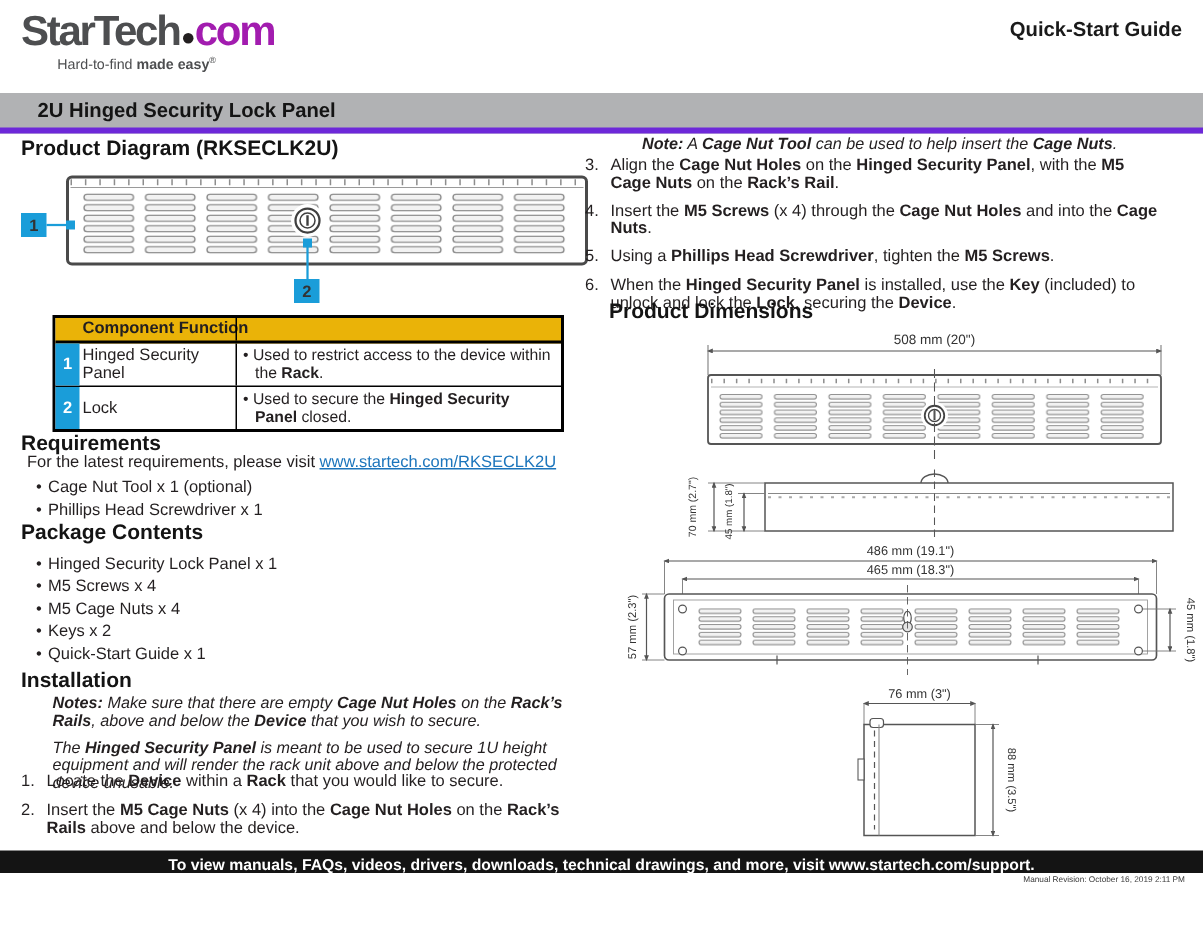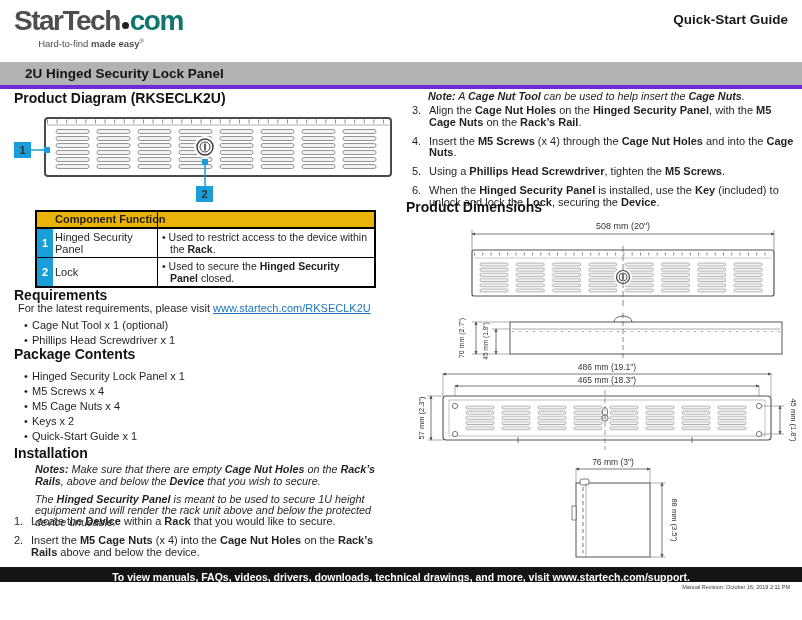--- a/index.html
+++ b/index.html
@@ -6,21 +6,21 @@
   body{width:802px;height:620px;background:#fff;position:relative;overflow:hidden;
        font-family:"Liberation Sans",sans-serif;color:#231f20;}
   .abs{position:absolute;}
   .b{font-weight:700;}
   .i{font-style:italic;}
   .bi{font-weight:700;font-style:italic;}
   .link{color:#1c75bc;text-decoration:underline;}
   
   #logo{left:14px;top:6px;}
   .logo-line{font-size:28px;font-weight:700;letter-spacing:-1.5px;color:#4d4e50;line-height:30px;}
-  .logo-com{color:#0f766e;}
+  .logo-com{color:#a21caf;}
   .logo-dot{display:inline-block;width:7px;height:7px;border-radius:50%;background:#231f20;margin:0 1px 1px 2px;}
   #tagline{left:14px;top:38px;width:130px;text-align:right;font-size:9.5px;color:#4d4e50;}
   #tagline .sup{font-size:6px;vertical-align:super;}
   #doc-type{right:14px;top:12px;font-size:13.5px;font-weight:700;color:#1a1a1a;}
   
   #banner{left:0;top:62px;width:802px;height:23px;background:#b1b2b4;border-bottom:4px solid #6d28d9;}
   #banner span{display:block;margin-left:25px;line-height:23px;font-size:13.5px;font-weight:700;color:#141414;}
   
   .h1{font-size:14px;font-weight:700;color:#141414;}
   #pd-heading{left:14px;top:90px;}
@@ -35,21 +35,21 @@
   .blist .blt{display:inline-block;width:8px;text-align:left;}
   #req-list{left:24px;top:318px;}
   #pkg-list{left:24px;top:369px;}
   
   .note{margin:0 0 6px 0;font-size:10.8px;line-height:11.8px;}
   #inst-notes{left:35px;top:464px;width:348px;}
   #note-right{left:428px;top:91px;width:356px;}
   .step{margin:0 0 7px 0;font-size:11px;line-height:11.8px;padding-left:17px;text-indent:-17px;}
   .step .num{display:inline-block;width:17px;text-indent:0;}
   #inst-steps{left:14px;top:516px;width:372px;}
-  #steps-right{left:412px;top:105px;width:384px;}
+  #steps-right{left:390px;top:105px;width:384px;}
   
   #comp-table{left:35px;top:210px;width:337px;border:2px solid #000;}
   .t-header{display:grid;grid-template-columns:120px 1fr;background:#eab308;border-bottom:2px solid #000;}
   .t-header .hcell{padding-left:18px;line-height:15px;font-size:11px;font-weight:700;white-space:nowrap;}
   .t-header .hpad{border-left:1px solid #000;}
   .t-row{display:grid;grid-template-columns:16px 104px 1fr;min-height:25px;}
   .t-row + .t-row{border-top:1px solid #000;}
   .t-num{background:#1a9dd9;color:#fff;font-weight:700;font-size:11px;display:flex;align-items:center;justify-content:center;}
   .t-comp{font-size:11px;display:flex;align-items:center;padding-left:2px;}
   .t-func{border-left:1px solid #000;font-size:10.5px;line-height:12px;padding:2px 4px 2px 12px;text-indent:-8px;}

